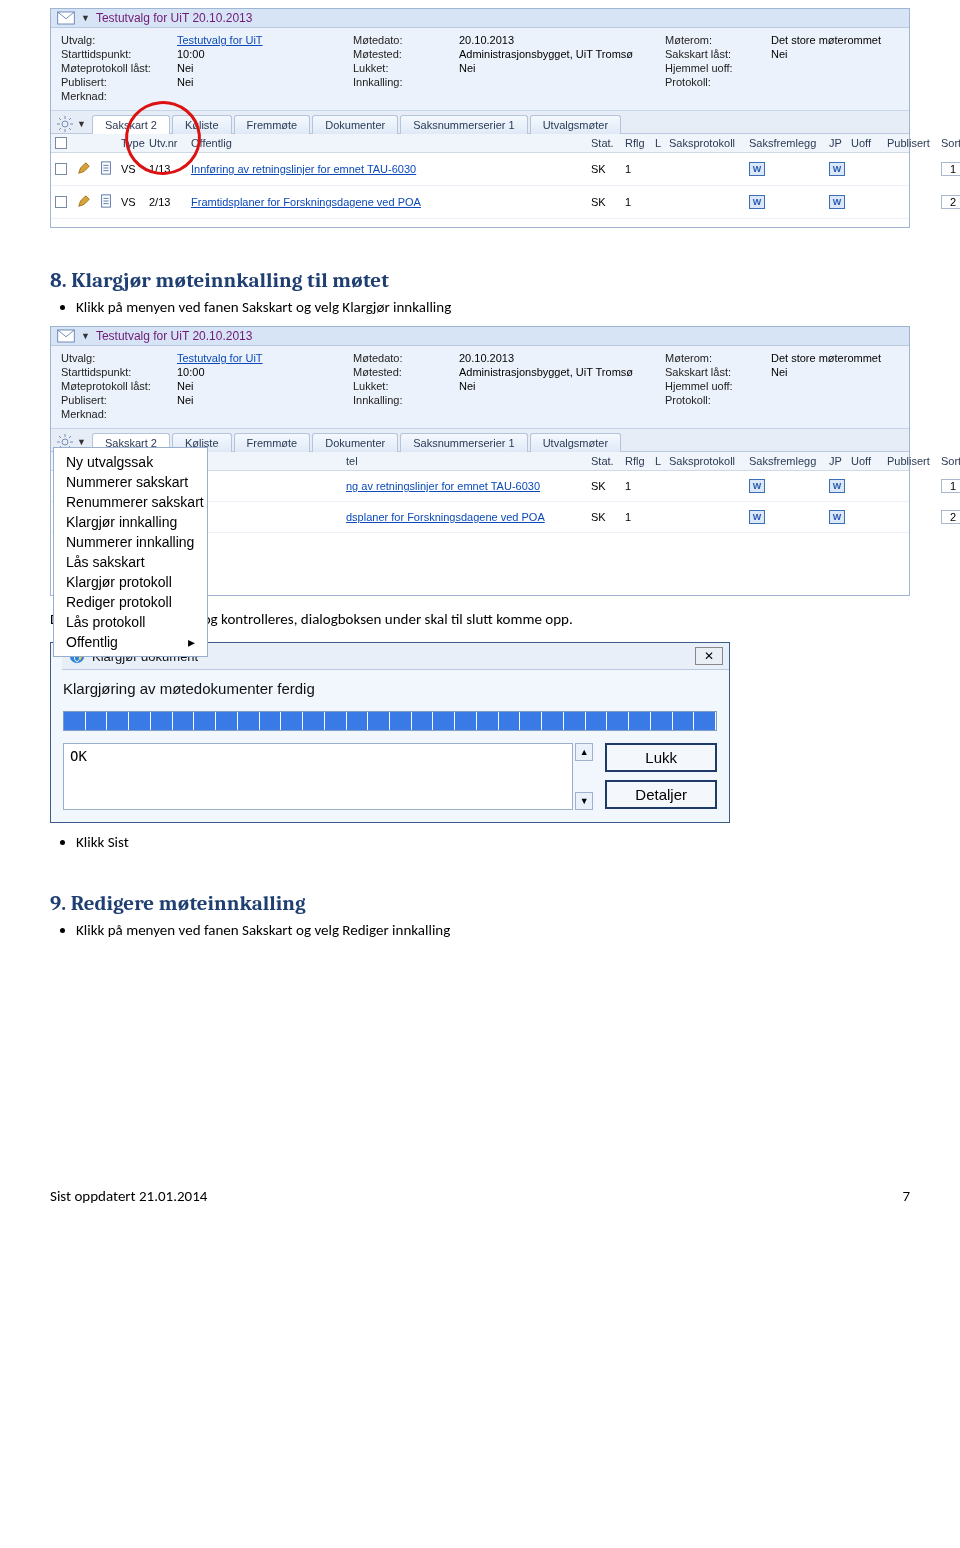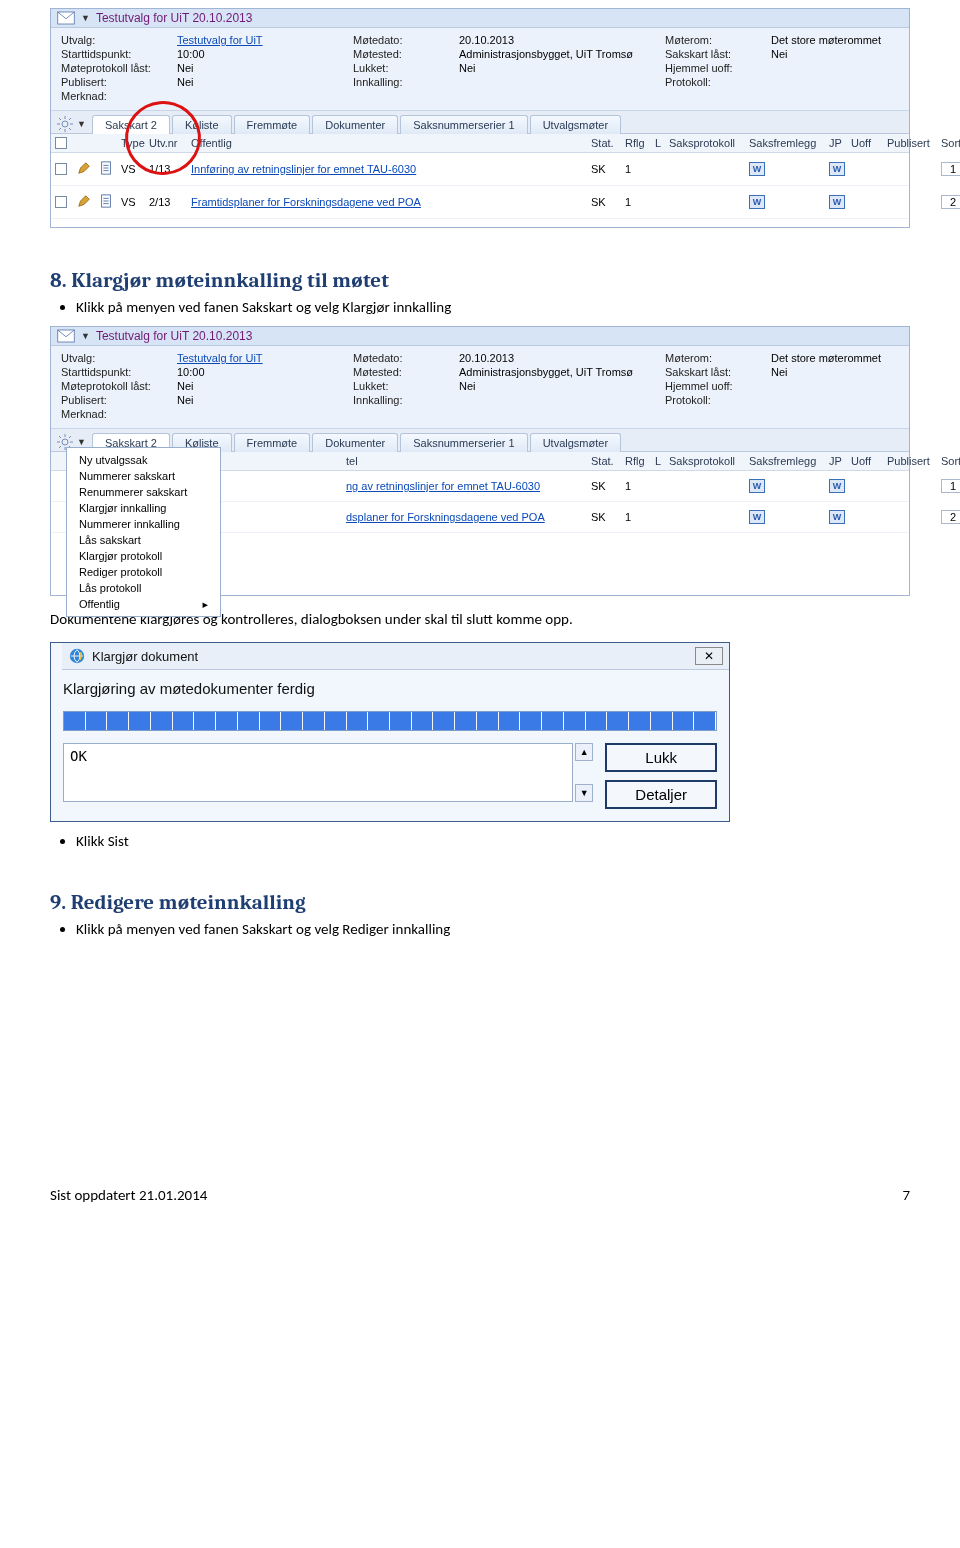--- a/index.html
+++ b/index.html
@@ -27,34 +27,34 @@
   .rowlink { color: #0b4ab8; text-decoration: underline; cursor: pointer; }
   .wbox { width: 16px; height: 14px; border: 1px solid #3a6fb7; display: inline-flex; align-items: center; justify-content: center; color: #2a5bb0; font-size: 9px; font-weight: bold; background: #dce8f8; }
   .sortbox { width: 24px; border: 1px solid #aab8cf; background: #fff; text-align: center; font-size: 11px; padding: 0 2px; }
   .red-ring { position: absolute; border: 3px solid #d11; border-radius: 50%; width: 76px; height: 74px; left: 74px; top: -10px; transform: rotate(-5deg); pointer-events: none; }
   .tabs-wrap { position: relative; }
   .bottom-space { height: 8px; background: #fff; }
   h2.section-title { font-size: 21px; color: #1f3f73; font-family: Cambria, 'Times New Roman', serif; margin: 40px 0 4px 0; }
   ul.bullets { list-style: disc; margin: 6px 0 10px 26px; font-size: 15px; font-family: Calibri, Arial, sans-serif; }
   ul.bullets li { margin: 3px 0; }
   .body-text { font-size: 15px; margin: 14px 0 12px 0; font-family: Calibri, Arial, sans-serif; }
-  .second-app .dropdown-menu { position: absolute; background: #fff; border: 1px solid #98aecb; padding: 4px 2px; width: 155px; font-size: 11px; color: #000; z-index: 10; left: 15px; top: 18px; }
+  .second-app .dropdown-menu { position: absolute; background: #fff; border: 1px solid #98aecb; padding: 4px 2px; width: 155px; font-size: 14px; color: #000; z-index: 10; left: 2px; top: 18px; }
   .second-app .dropdown-menu .itm { padding: 2px 10px; white-space: nowrap; }
   .second-app .tabs-row { position: relative; }
   .dialog-container { margin: 14px 0 10px 0; }
   .dialog { border: 1px solid #3d5c8a; width: 680px; font-family: Tahoma, Arial, sans-serif; font-size: 13px; background: #f2f7fd; }
   .dlg-titlebar { display: flex; align-items: center; justify-content: space-between; background: #e8eff9; padding: 4px 6px; border-bottom: 1px solid #bccadf; margin-left: 11px; }
   .dlg-title-left { display: flex; align-items: center; gap: 6px; }
   .dlg-title { font-size: 13px; color: #111; }
   .dlg-close { border: 1px solid #888; width: 28px; height: 18px; display: inline-flex; align-items: center; justify-content: center; font-size: 12px; background: #eaeef5; cursor: pointer; }
   .dlg-body { padding: 10px 12px 12px 12px; display: grid; grid-template-columns: 1fr auto; gap: 12px 12px; align-items: start; }
   .dlg-msg { font-size: 15px; color: #111; grid-column: 1 / 3; margin-bottom: 2px; }
   .progressbar { grid-column: 1 / 3; height: 20px; border: 1px solid #7f9cc5; background: #f4f8ff; display: flex; overflow: hidden; }
   .progressbar .seg { flex: 1; background: #3a7ae6; margin-right: 1px; }
-  .dlg-result { border: 1px solid #98aecb; background: #fff; height: 59px; padding: 4px 6px; font-family: Consolas, monospace; font-size: 14px; overflow: auto; }
+  .dlg-result { border: 1px solid #98aecb; background: #fff; height: 67px; padding: 4px 6px; font-family: Consolas, monospace; font-size: 14px; overflow: auto; }
   .dlg-result-wrap { grid-column: 1 / 2; display: flex; }
   .scroll-arrows { display: flex; flex-direction: column; justify-content: space-between; margin-left: 2px; }
   .scroll-arrows .arr { width: 18px; height: 18px; border: 1px solid #9fb1cc; background: #eaf1fa; display: inline-flex; align-items: center; justify-content: center; font-size: 9px; }
   .dlg-btns { grid-column: 2 / 3; display: flex; flex-direction: column; gap: 8px; align-items: stretch; }
   .dlg-btn { border: 2px solid #1e3a66; background: #f4f7fc; padding: 4px 28px; font-size: 15px; cursor: pointer; text-align: center; }
   .footer-row { display: flex; justify-content: space-between; align-items: flex-end; margin-top: 240px; padding-top: 8px; font-size: 15px; }
   .ie-icon { width: 18px; height: 18px; }
   
   .second-app .tbl-row .rowlink.clip { color: #0b4ab8; }
 </style>

